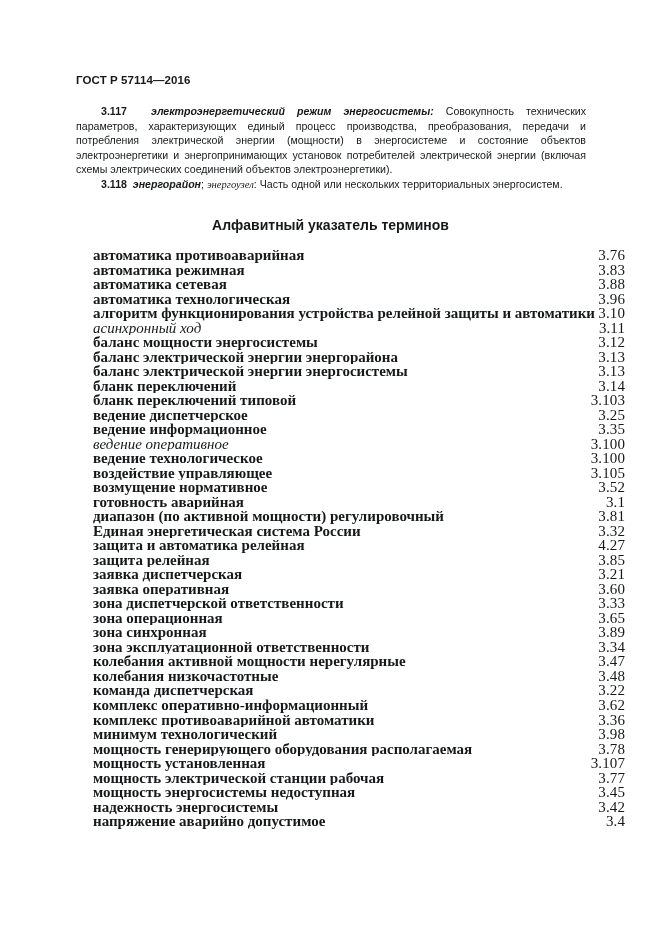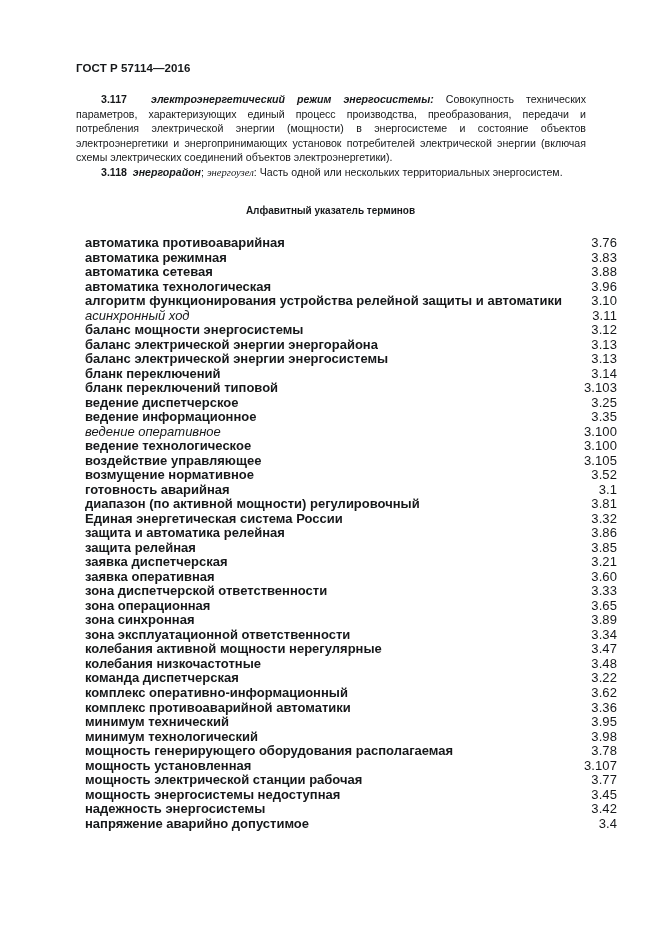--- a/index.html
+++ b/index.html
@@ -8,21 +8,21 @@
     background: #ffffff;
   }
   body {
     font-family: "Liberation Sans", sans-serif;
     color: #16181a;
   }
   .page {
     position: relative;
     width: 661px;
     height: 832px;
-    margin: 0 auto;
+    margin: 12px auto;
     background: #ffffff;
     overflow: hidden;
     box-sizing: border-box;
   }
 
   
   .doc-header {
     position: absolute;
     top: 62px;
     left: 76px;
@@ -67,31 +67,32 @@
     text-align: left;
   }
 
   
   .index-title {
     position: absolute;
     top: 205px;
     left: 0;
     width: 661px;
     text-align: center;
-    font-size: 10px;
+    font-size: 14px;
     font-weight: bold;
   }
 
   
   .index-list {
     position: absolute;
     top: 236px;
-    left: 85px;
+    left: 93px;
     width: 532px;
-    font-size: 13px;
+    font-size: 15px;
+    font-family: Liberation Serif, serif;
   }
   .index-row {
     display: flex;
     align-items: baseline;
     height: 14.52px;
     line-height: 14.52px;
     white-space: nowrap;
   }
   .index-term {
     font-weight: bold;
@@ -236,21 +237,21 @@
         <span class="index-ref">3.81</span>
       </div>
     <div class="index-row">
         <span class="index-term">Единая энергетическая система России</span>
         <span class="index-filler"></span>
         <span class="index-ref">3.32</span>
       </div>
     <div class="index-row">
         <span class="index-term">защита и автоматика релейная</span>
         <span class="index-filler"></span>
-        <span class="index-ref">3.86</span>
+        <span class="index-ref">4.27</span>
       </div>
     <div class="index-row">
         <span class="index-term">защита релейная</span>
         <span class="index-filler"></span>
         <span class="index-ref">3.85</span>
       </div>
     <div class="index-row">
         <span class="index-term">заявка диспетчерская</span>
         <span class="index-filler"></span>
         <span class="index-ref">3.21</span>
@@ -299,25 +300,20 @@
         <span class="index-term">комплекс оперативно-информационный</span>
         <span class="index-filler"></span>
         <span class="index-ref">3.62</span>
       </div>
     <div class="index-row">
         <span class="index-term">комплекс противоаварийной автоматики</span>
         <span class="index-filler"></span>
         <span class="index-ref">3.36</span>
       </div>
     <div class="index-row">
-        <span class="index-term">минимум технический</span>
-        <span class="index-filler"></span>
-        <span class="index-ref">3.95</span>
-      </div>
-    <div class="index-row">
         <span class="index-term">минимум технологический</span>
         <span class="index-filler"></span>
         <span class="index-ref">3.98</span>
       </div>
     <div class="index-row">
         <span class="index-term">мощность генерирующего оборудования располагаемая</span>
         <span class="index-filler"></span>
         <span class="index-ref">3.78</span>
       </div>
     <div class="index-row">

